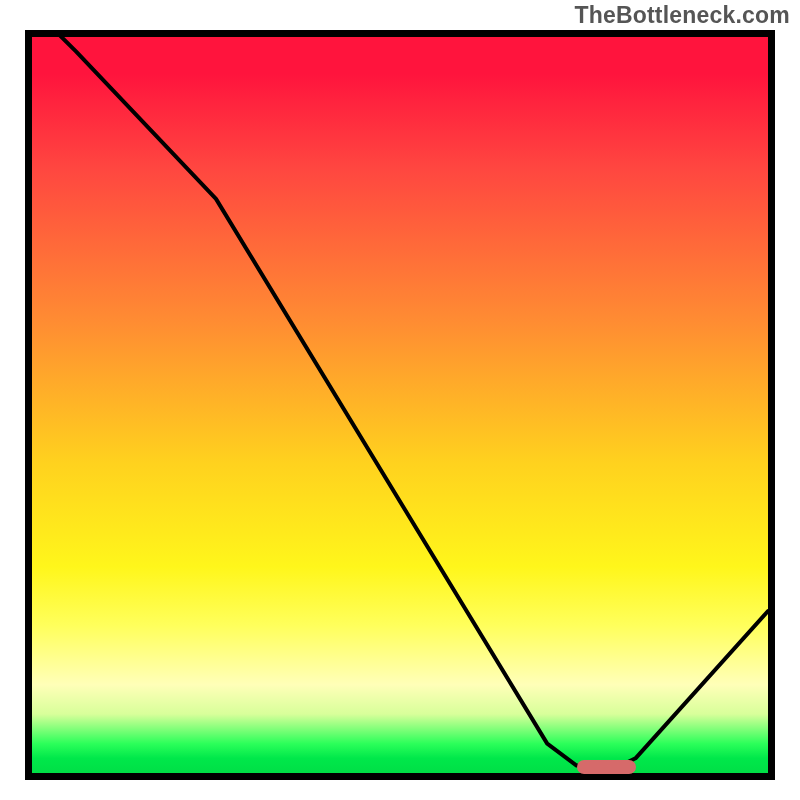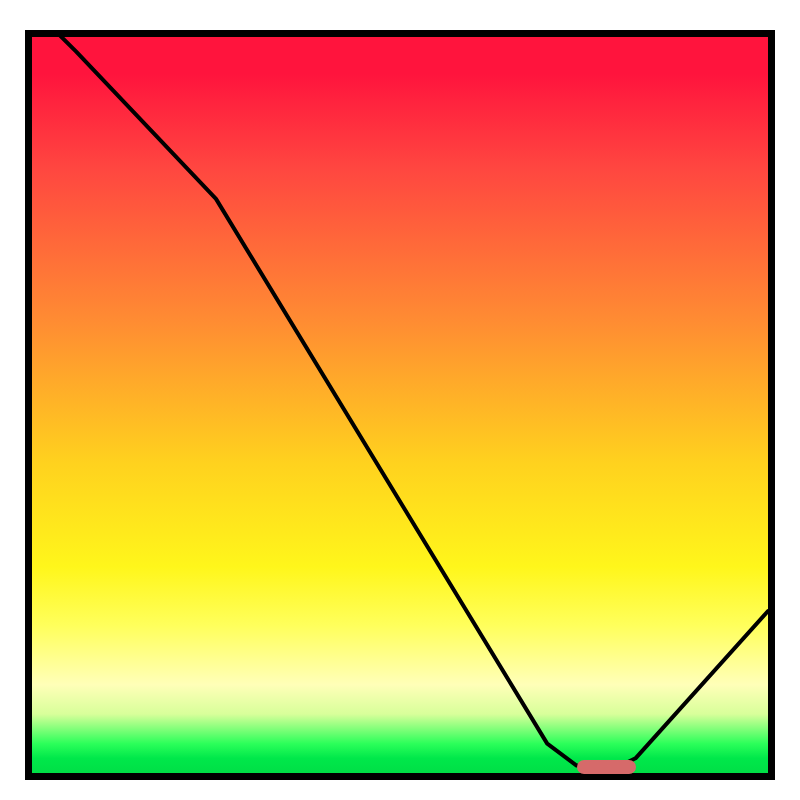--- a/index.html
+++ b/index.html
@@ -66,20 +66,21 @@
     position: absolute;
     background: #d66a6a;
     border-radius: 7px;
   }
 </style>
 </head>
 <body>
 
 <div class="container">
 
+  <div class="watermark">TheBottleneck.com</div>
 
   <div class="frame">
     <div class="plot-area"></div>
 
     <svg class="curve" viewBox="0 0 736 736" preserveAspectRatio="none">
       <path id="curve-path" fill="none" stroke="#000000" stroke-width="4" stroke-linejoin="round" stroke-linecap="round" d="M0.0 -29.4 L44.2 14.7 L184.0 161.9 L515.2 706.6 L544.6 728.6 L588.8 728.6 L603.5 721.3 L736.0 574.1"></path>
     </svg>
 
     <div id="marker" class="marker" style="left: 544.64px; width: 58.88px; top: 723.112px; height: 14px;"></div>
   </div>

